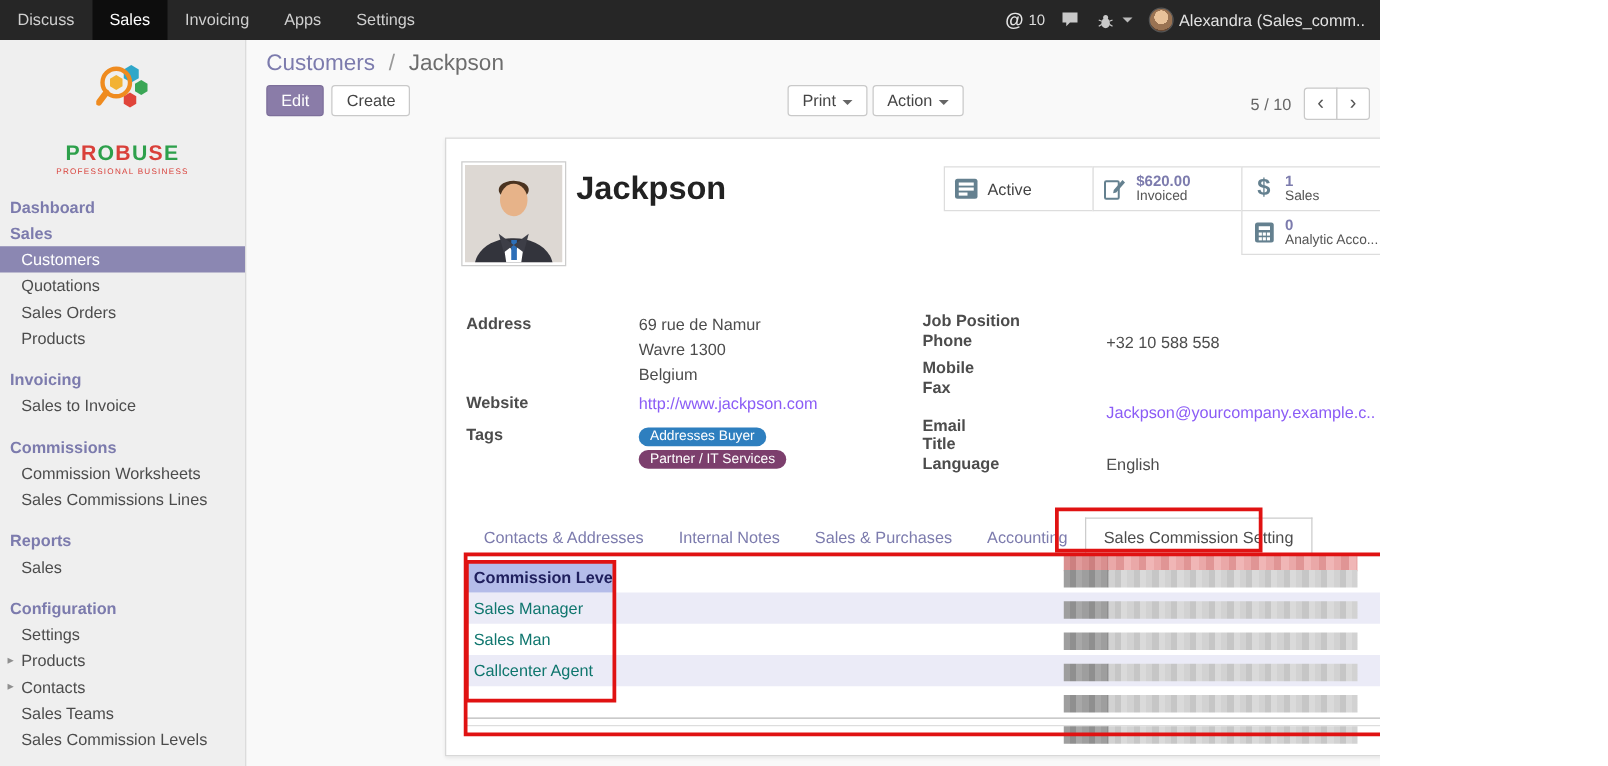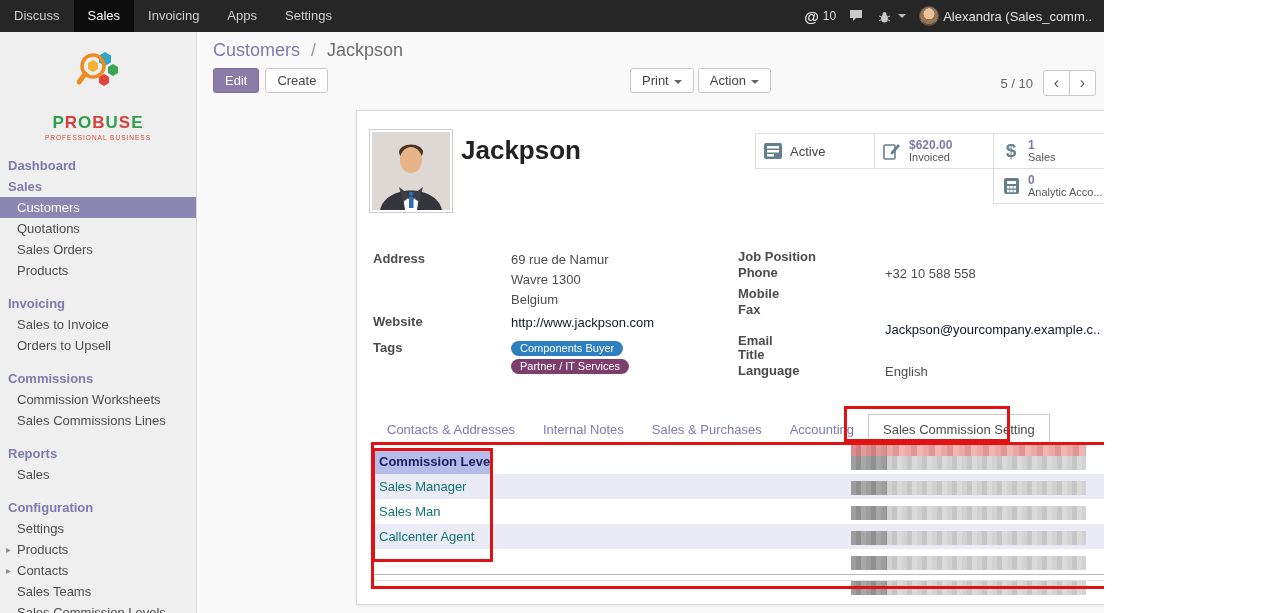--- a/index.html
+++ b/index.html
@@ -62,21 +62,21 @@
   .stat-btn.col3 { grid-column:3; }
   .stat-icon { flex:0 0 22px; display:flex; justify-content:center; }
   .stat-text { display:flex; flex-direction:column; line-height:12px; overflow:hidden; }
   .stat-value { color:#7c7bad; font-weight:bold; font-size:12px; }
   .stat-label { color:#555; font-size:11px; white-space:nowrap; }
   .stat-single { color:#444; font-size:13px; }
   .dollar-glyph { color:#64808f; font-size:19px; font-weight:bold; }
 
   .field-label { position:absolute; font-weight:bold; color:#4c4c4c; }
   .field-value { position:absolute; color:#4c4c4c; }
-  .field-link { color:#0f172a; cursor:pointer; }
+  .field-link { color:#8b5cf6; cursor:pointer; }
   .tag-badge { display:inline-block; border-radius:10px; padding:1px 9px 2px; font-size:11px; color:#fff; }
   .tag-blue { background:#2e7fbf; }
   .tag-purple { background:#7c3f6d; }
 
   
   .tabbar { position:absolute; left:16px; right:13px; top:303px; height:31px; display:flex; align-items:flex-end; border-bottom:1px solid #ccc; }
   .tab { padding:7px 14px 7px; color:#7c7bad; cursor:pointer; white-space:nowrap; }
   .tab.active { background:#fff; border:1px solid #ccc; border-bottom:1px solid #fff; margin-bottom:-1px; color:#4c4c4c; }
 
   
@@ -155,21 +155,20 @@
     <div class="menu">
       <div class="menu-header">Dashboard</div>
       <div class="menu-header">Sales</div>
       <div class="menu-item selected">Customers</div>
       <div class="menu-item">Quotations</div>
       <div class="menu-item">Sales Orders</div>
       <div class="menu-item">Products</div>
 
       <div class="menu-header gap">Invoicing</div>
       <div class="menu-item">Sales to Invoice</div>
-      <div class="menu-item">Orders to Upsell</div>
 
       <div class="menu-header gap">Commissions</div>
       <div class="menu-item">Commission Worksheets</div>
       <div class="menu-item">Sales Commissions Lines</div>
 
       <div class="menu-header gap">Reports</div>
       <div class="menu-item">Sales</div>
 
       <div class="menu-header gap">Configuration</div>
       <div class="menu-item">Settings</div>
@@ -278,21 +277,21 @@
 
       <div class="field-label" style="left:16px;top:140px">Address</div>
       <div class="field-value" style="left:154px;top:141px">69 rue de Namur</div>
       <div class="field-value" style="left:154px;top:161px">Wavre 1300</div>
       <div class="field-value" style="left:154px;top:181px">Belgium</div>
 
       <div class="field-label" style="left:16px;top:203px">Website</div>
       <div class="field-value field-link" style="left:154px;top:204px">http://www.jackpson.com</div>
 
       <div class="field-label" style="left:16px;top:229px">Tags</div>
-      <div class="field-value" style="left:154px;top:229px"><span class="tag-badge tag-blue">Components Buyer</span></div>
+      <div class="field-value" style="left:154px;top:229px"><span class="tag-badge tag-blue">Addresses Buyer</span></div>
       <div class="field-value" style="left:154px;top:247px"><span class="tag-badge tag-purple">Partner / IT Services</span></div>
 
       <div class="field-label" style="left:381px;top:138px">Job Position</div>
       <div class="field-value" style="left:528px;top:139px"></div>
 
       <div class="field-label" style="left:381px;top:154px">Phone</div>
       <div class="field-value" style="left:528px;top:155px">+32 10 588 558</div>
 
       <div class="field-label" style="left:381px;top:175px">Mobile</div>
       <div class="field-value" style="left:528px;top:176px"></div>

